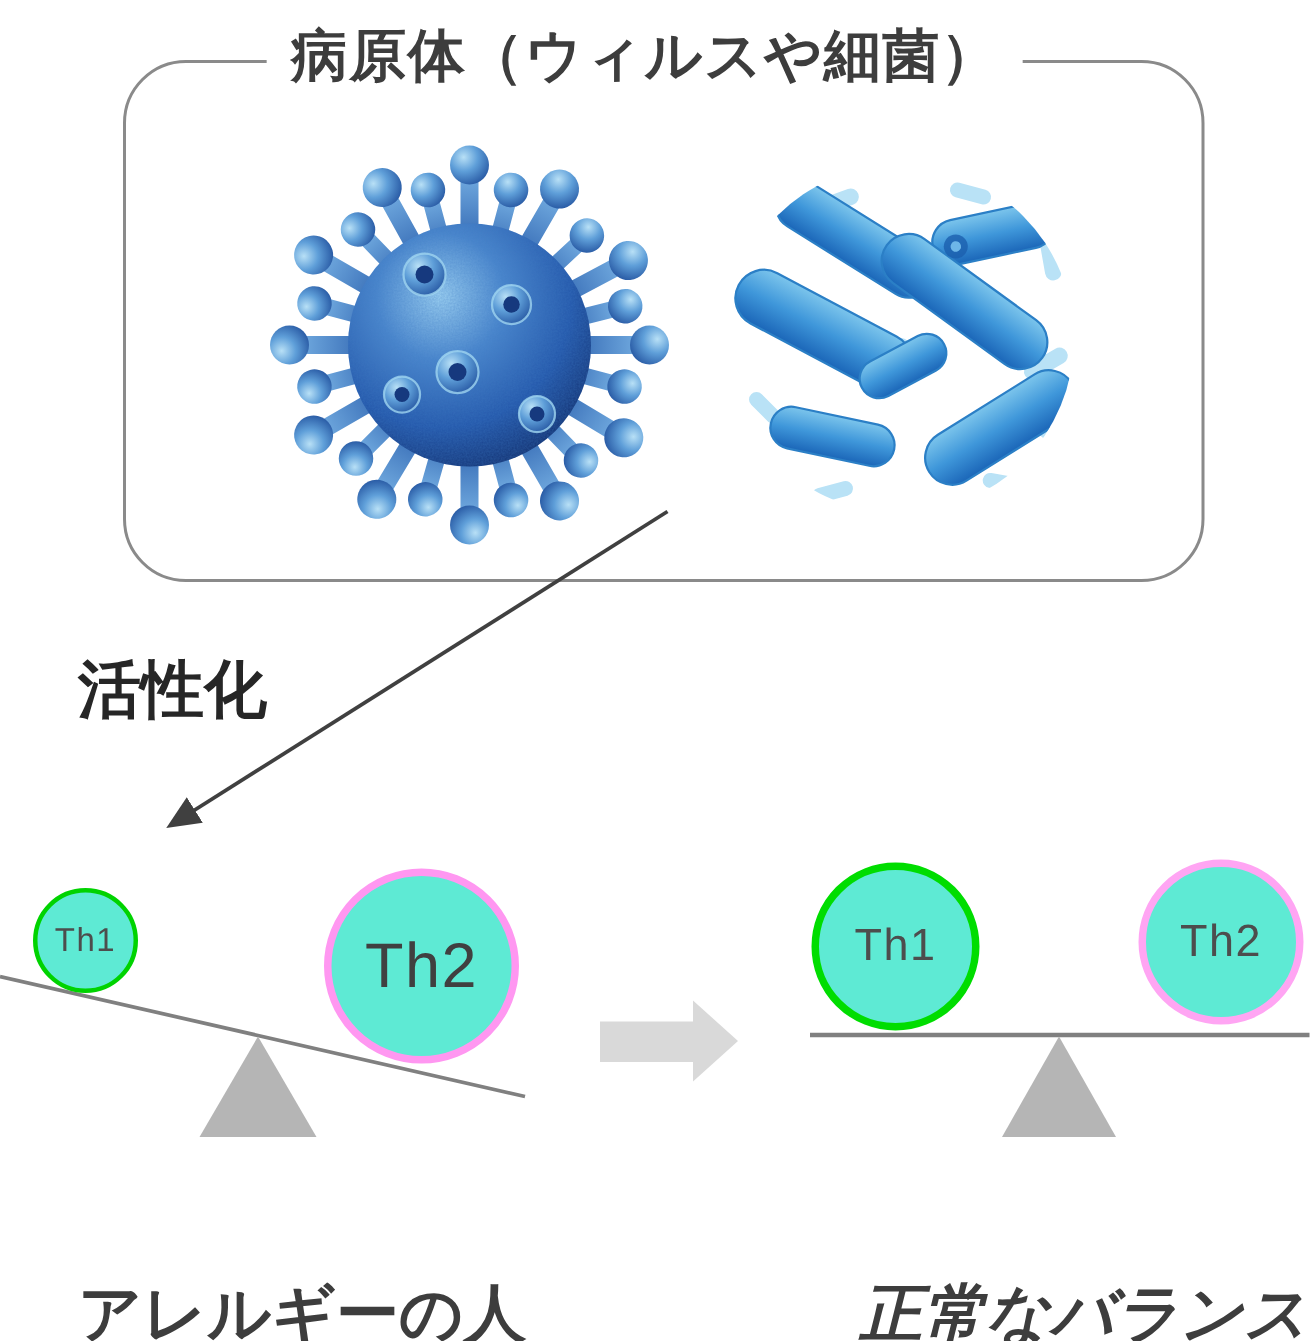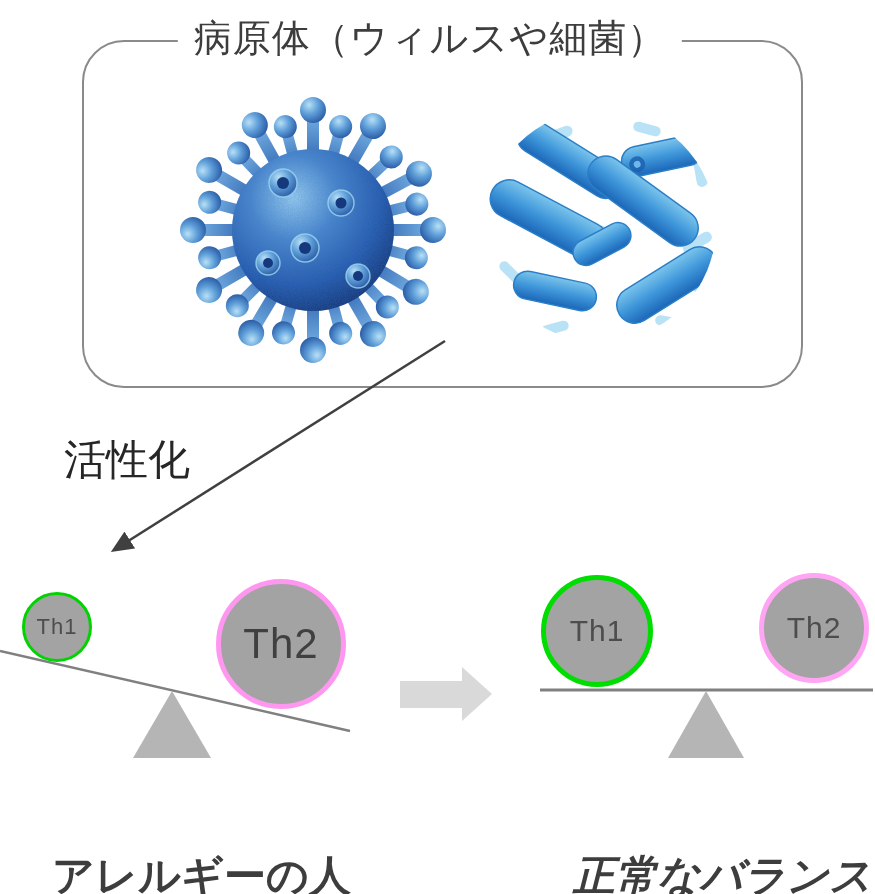--- a/index.html
+++ b/index.html
@@ -10,40 +10,40 @@
 
   
   .pathogen-box {
     position:absolute; left:82px; top:40px; width:721px; height:348px;
     border:2.5px solid #8a8a8a; border-radius:42px; box-sizing:border-box;
     background:#ffffff;
   }
   .box-title {
     position:absolute; top:11px; left:430px; transform:translateX(-50%);
     background:#ffffff; padding:0 16px; white-space:nowrap;
-    font-size:38px; font-weight:normal; color:#3d3d3d; line-height:54px;
+    font-size:38px; font-weight:bold; color:#3d3d3d; line-height:54px;
     letter-spacing:1px;
   }
 
   
   .virus-wrap   { position:absolute; left:178px; top:95px;  width:270px; height:270px; }
   .bacteria-wrap{ position:absolute; left:483px; top:109px; width:234px; height:234px; }
 
   
   .lines-layer { position:absolute; left:0; top:0; width:875px; height:894px; }
 
   
   .activation-label {
-    position:absolute; left:64px; top:432px;
-    font-size:42px; font-weight:normal; color:#262626; white-space:nowrap;
+    position:absolute; left:52px; top:432px;
+    font-size:42px; font-weight:bold; color:#262626; white-space:nowrap;
   }
 
   
   .th-circle {
-    position:absolute; border-radius:50%; background:#a3a3a3;
+    position:absolute; border-radius:50%; background:#5eead4;
     display:flex; align-items:center; justify-content:center;
     box-sizing:border-box; color:#4d4d4d; letter-spacing:1px;
   }
   .th1-allergy { left:22px;  top:592px; width:70px;  height:70px;  border:3px solid #00d300; font-size:22px; }
   .th2-allergy { left:216px; top:579px; width:130px; height:130px; border:5px solid #ff97f1; font-size:42px; color:#404040; }
   .th1-normal  { left:541px; top:575px; width:112px; height:112px; border:5.5px solid #00dd00; font-size:30px; }
   .th2-normal  { left:759px; top:573px; width:110px; height:110px; border:5px solid #ffa5f3; font-size:30px; }
 
   
   .caption {

